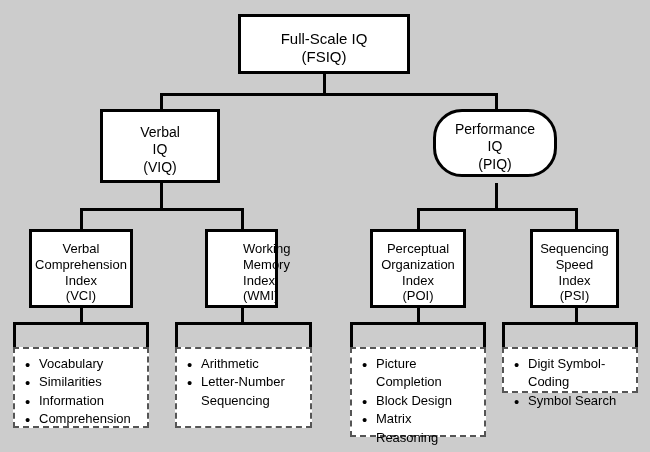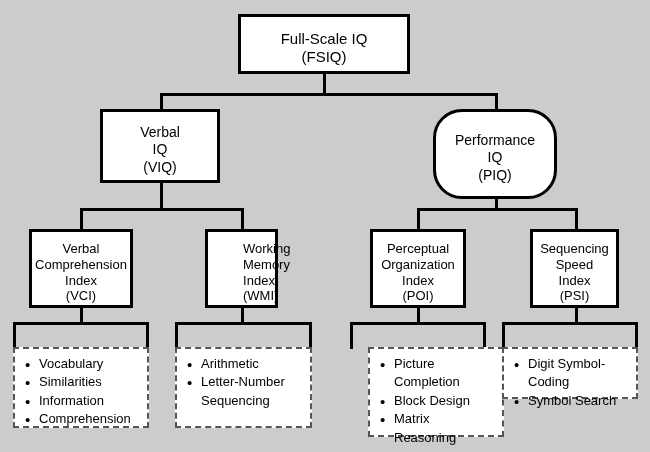--- a/index.html
+++ b/index.html
@@ -127,21 +127,21 @@
   <div class="bracket" style="left:502px; top:322px; width:136px; height:27px;"></div>
 
   <div class="node node-root" style="left:238px; top:14px; width:172px; height:60px;">
     <span class="txt"><span>Full-Scale IQ</span><br><span>(FSIQ)</span></span>
   </div>
 
   <div class="node node-tier2" style="left:100px; top:109px; width:120px; height:74px;">
     <span class="txt"><span>Verbal</span><br><span>IQ</span><br><span>(VIQ)</span></span>
   </div>
 
-  <div class="node node-tier2" style="left:433px; top:109px; width:124px; height:90px;border-radius:29px;">
+  <div class="node node-tier2" style="left:433px; top:109px; width:124px; height:68px;border-radius:29px;">
     <span class="txt"><span>Performance</span><br><span>IQ</span><br><span>(PIQ)</span></span>
   </div>
 
   <div class="node node-tier3" style="left:29px; top:229px; width:104px; height:79px;">
     <span class="txt"><span>Verbal</span><br><span>Comprehension</span><br><span>Index</span><br><span>(VCI)</span></span>
   </div>
 
   <div class="node node-tier3" style="left:205px; top:229px; width:73px; height:79px;padding-left:35px;">
     <span class="txt"><span>Working</span><br><span>Memory</span><br><span>Index</span><br><span>(WMI)</span></span>
   </div>
@@ -164,31 +164,31 @@
   </div>
 
   <div class="leaf" style="left:175px; top:347px; width:137px; height:81px;">
     <ul>
       <li>Arithmetic</li>
       <li>Letter-Number
 Sequencing</li>
     </ul>
   </div>
 
-  <div class="leaf" style="left:350px; top:347px; width:136px; height:90px;margin-left:18px;">
+  <div class="leaf" style="left:350px; top:347px; width:136px; height:90px;">
     <ul>
       <li>Picture
 Completion</li>
       <li>Block Design</li>
       <li>Matrix
 Reasoning</li>
     </ul>
   </div>
 
-  <div class="leaf" style="left:502px; top:347px; width:136px; height:52px;">
+  <div class="leaf" style="left:502px; top:347px; width:136px; height:46px;">
     <ul>
       <li>Digit Symbol-
 Coding</li>
       <li>Symbol Search</li>
     </ul>
   </div>
 
 </div>
 
 </body></html>

